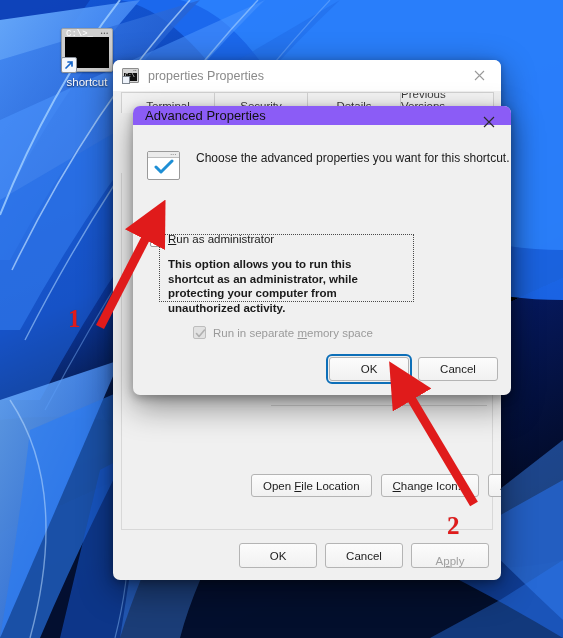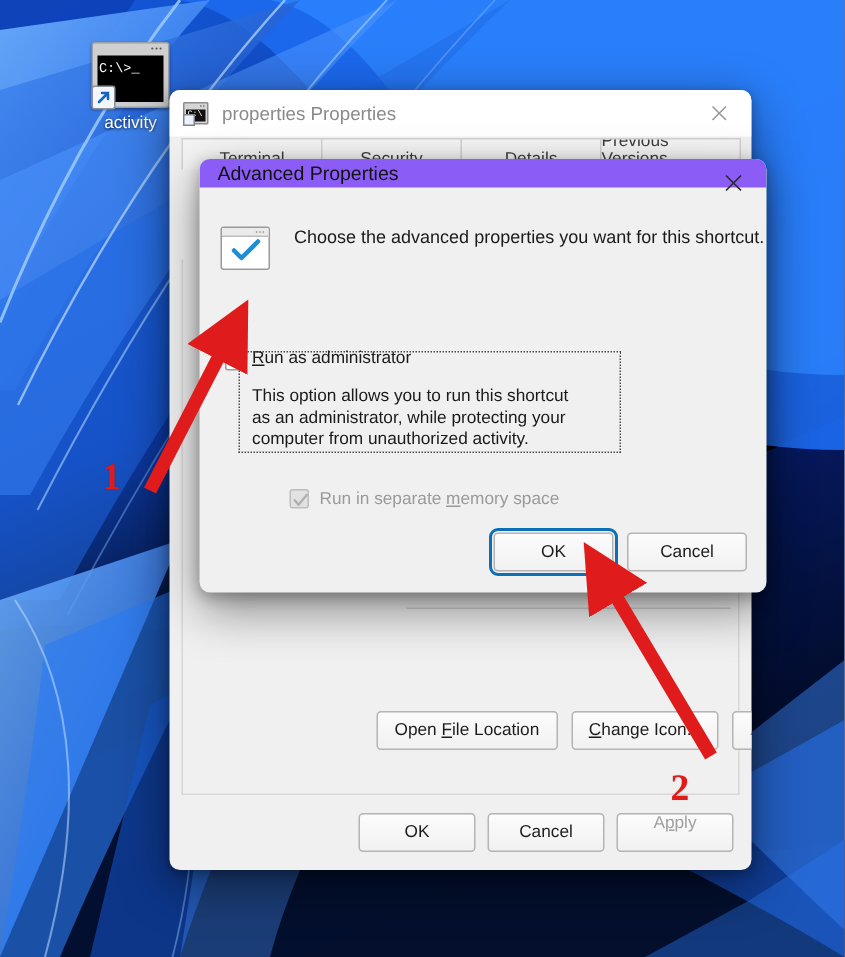--- a/index.html
+++ b/index.html
@@ -36,21 +36,21 @@
   }
   .cmd-tile .bar {
     position: absolute; top: 2px; right: 3px;
     font-size: 5px; color: #555; letter-spacing: 1px; line-height: 5px;
   }
   .cmd-tile .screen {
     position: absolute; left: 3px; right: 3px; top: 8px; bottom: 3px;
     background: #000;
   }
   .cmd-tile .prompt {
-    position: absolute; left: 4px; top: 12px;
+    position: absolute; left: 4px; top: 0;
     color: #fff; font-family: "Liberation Mono", monospace;
     font-size: 9px; line-height: 10px; white-space: nowrap;
   }
   .shortcut-arrow {
     position: absolute; left: -1px; bottom: -2px;
     width: 16px; height: 16px;
     background: #f3f6fb;
     border: 1px solid #8a9099;
     border-radius: 2px;
   }
@@ -126,21 +126,21 @@
     position: absolute; left: 158px; right: 14px; top: 345px;
     height: 1px; background: #cfcfcf;
   }
   #props-midbuttons {
     position: absolute; left: 138px; top: 414px;
     display: flex; gap: 9px;
   }
   .win-btn {
     min-width: 75px;
     height: 23px;
-    padding: 12px 11px;
+    padding: 0 11px;
     background: linear-gradient(#fcfcfc,#f1f1f1);
     border: 1px solid #b4b4b4;
     border-radius: 3px;
     font-size: 11.5px;
     color: #1c1c1c;
     display: flex; align-items: center; justify-content: center;
     white-space: nowrap;
     font-family: "Liberation Sans", sans-serif;
   }
   .win-btn.disabled { color: #a0a0a0; align-items: flex-end; }
@@ -207,21 +207,21 @@
     background: #fdfdfd;
     border: 1px solid #9b9b9b;
     border-radius: 2px;
   }
   #ras-label {
     position: absolute; left: 8px; top: -2px;
     font-size: 11.5px; color: #1a1a1a;
   }
   #ras-desc {
     position: absolute; left: 8px; top: 22px; right: 20px;
-    font-size: 11.5px; color: #1a1a1a; line-height: 14.5px;
+    font-size: 11.5px; color: #1a1a1a; line-height: 14.5px; font-weight: bold;
   }
 
   #rsm-row {
     position: absolute; left: 16px; top: 188px;
     display: flex; align-items: center; gap: 7px; padding-left: 44px;
   }
   #rsm-checkbox {
     width: 13px; height: 13px;
     background: #e2e2e2;
     border: 1px solid #bdbdbd;
@@ -316,21 +316,21 @@
     <div class="cmd-tile">
       <div class="bar">•••</div>
       <div class="screen"></div>
       <div class="prompt">C:\&gt;_</div>
       <div class="shortcut-arrow">
         <svg width="12" height="12" viewBox="0 0 12 12">
           <path d="M3 9 L9 3 M5 3 L9 3 L9 7" stroke="#1464c8" stroke-width="1.7" fill="none" stroke-linecap="round"></path>
         </svg>
       </div>
     </div>
-    <div class="label">activity</div>
+    <div class="label">shortcut</div>
   </div>
 
   <div id="props-window">
     <div id="props-titlebar">
       <div id="props-title-icon">
         <div class="dots">••</div>
         <div class="sc"></div>
         <div class="pr">C:\</div>
         <div class="ovl"></div>
       </div>

